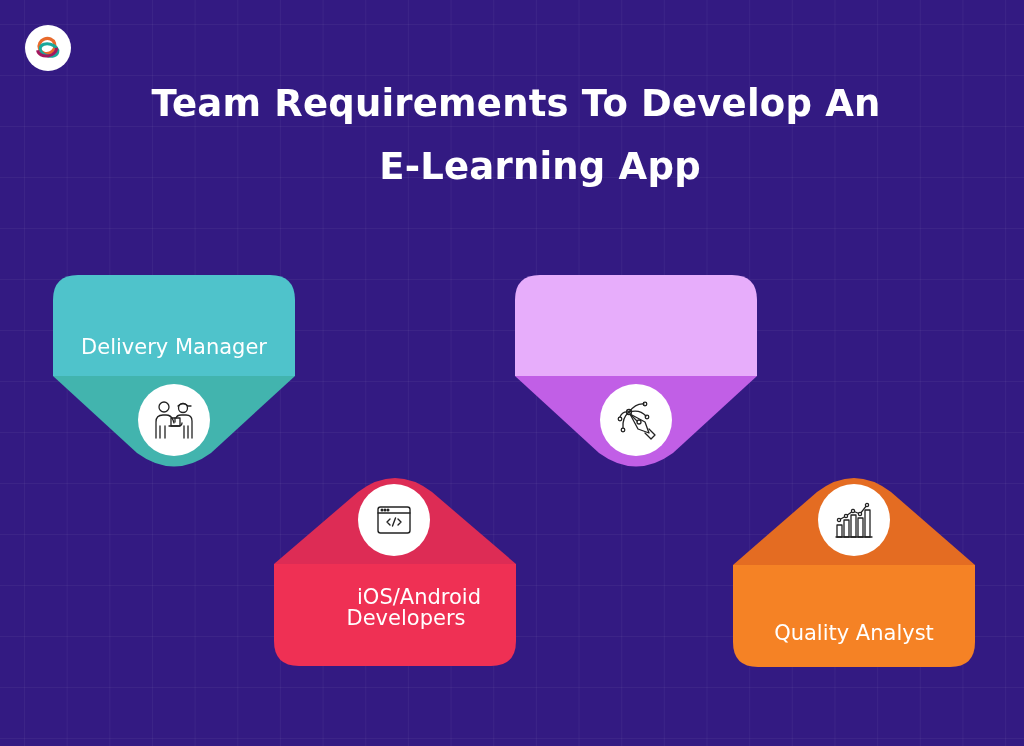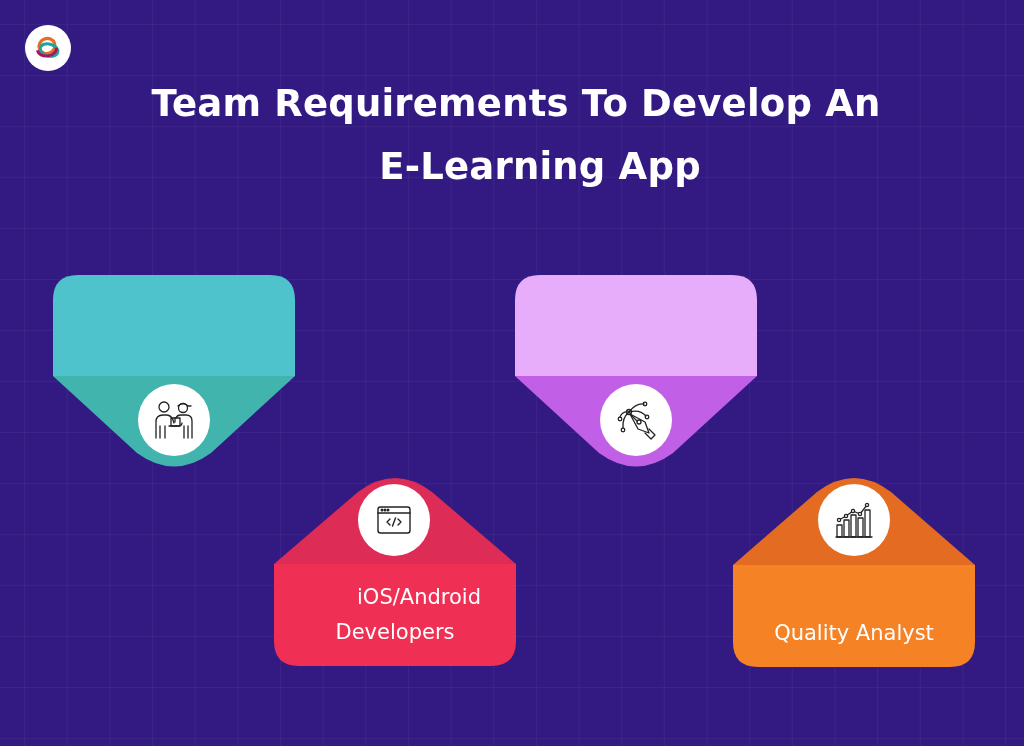--- a/index.html
+++ b/index.html
@@ -49,20 +49,21 @@
 </div>
 
 <h1 class="title l1">Team Requirements To Develop An</h1>
 <h1 class="title l2">E-Learning App</h1>
 
 <div class="card" style="left:53px; top:275px; height:196px;">
   <svg class="shape" width="242" height="196" viewBox="0 0 242 196">
     <path d="M0,101 L242,101 L158,178 Q121,205 84,178 Z" fill="#42b4ae"></path>
     <path d="M25,0 L217,0 Q242,0 242,25 L242,101 L0,101 L0,25 Q0,0 25,0 Z" fill="#4fc3cb"></path>
   </svg>
+  <div class="label" style="top:55px;">Delivery Manager</div>
   <div class="badge" style="left:85px; top:109px;">
     <svg width="44" height="44" viewBox="0 0 44 44" fill="none" stroke="#222" stroke-width="1.3" stroke-linecap="round" stroke-linejoin="round">
       <circle cx="12" cy="9" r="5"></circle>
       <path d="M4,40 V24 Q4,17 11,17 H14 Q19,17 21,22 L22,25"></path>
       <path d="M8,40 V28 M13,40 V28"></path>
       <circle cx="31" cy="10" r="4.5"></circle>
       <path d="M26,8 Q31,3 36,8 M36,8 H39"></path>
       <path d="M40,40 V23 Q40,17 34,17 H29 Q25,17 24,20"></path>
       <path d="M32,40 V28 M36,40 V28"></path>
       <rect x="19" y="20" width="9" height="8"></rect>
@@ -95,21 +96,21 @@
     </svg>
   </div>
 </div>
 
 <div class="card" style="left:274px; top:470px; height:197px;">
   <svg class="shape" width="242" height="197" viewBox="0 0 242 197">
     <path d="M0,94 L242,94 L158,22 Q121,-6 84,22 Z" fill="#dd2c55"></path>
     <path d="M0,94 L242,94 L242,171 Q242,196 217,196 L25,196 Q0,196 0,171 Z" fill="#ef3054"></path>
   </svg>
   <div class="label" style="top:110px;margin-left:24px;">iOS/Android</div>
-  <div class="label" style="top:145px;">Developers</div>
+  <div class="label" style="top:131px;padding-left:11px;">Developers</div>
   <div class="badge" style="left:84px; top:14px;">
     <svg width="40" height="40" viewBox="0 0 40 40" fill="none" stroke="#222" stroke-width="1.4" stroke-linecap="round" stroke-linejoin="round">
       <rect x="4" y="7" width="32" height="26" rx="2.5"></rect>
       <path d="M4,13 H36"></path>
       <circle cx="8" cy="10" r="0.8" fill="#222"></circle>
       <circle cx="11" cy="10" r="0.8" fill="#222"></circle>
       <circle cx="14" cy="10" r="0.8" fill="#222"></circle>
       <path d="M16,19 L13,22 L16,25"></path>
       <path d="M24,19 L27,22 L24,25"></path>
       <path d="M21.5,18 L18.5,26"></path>

